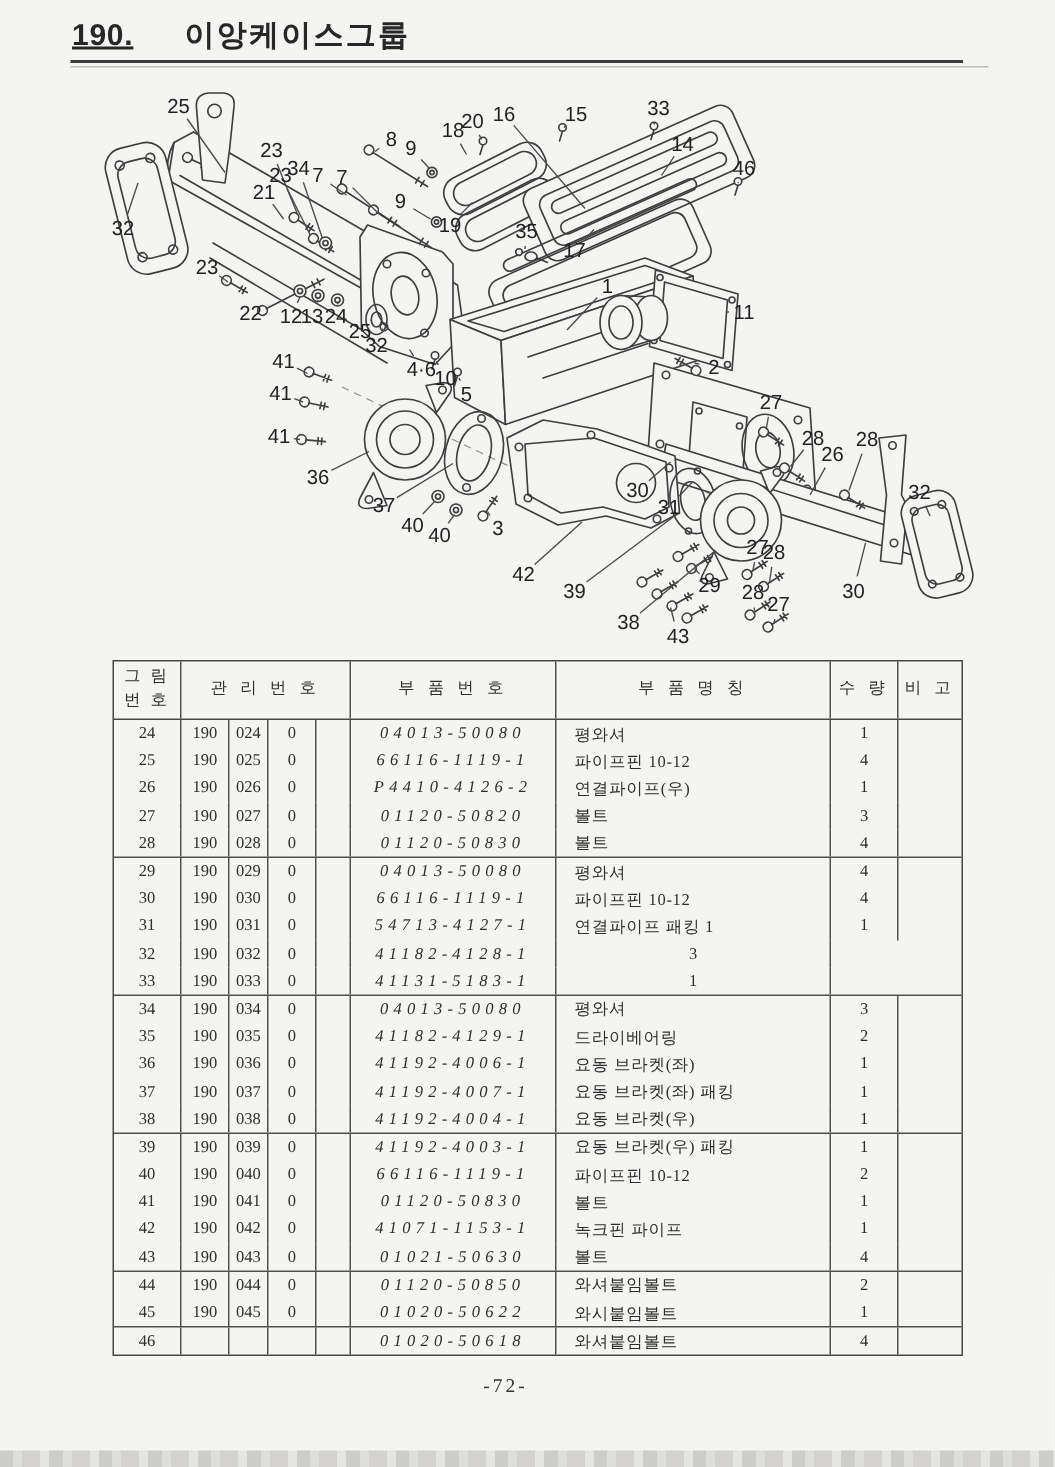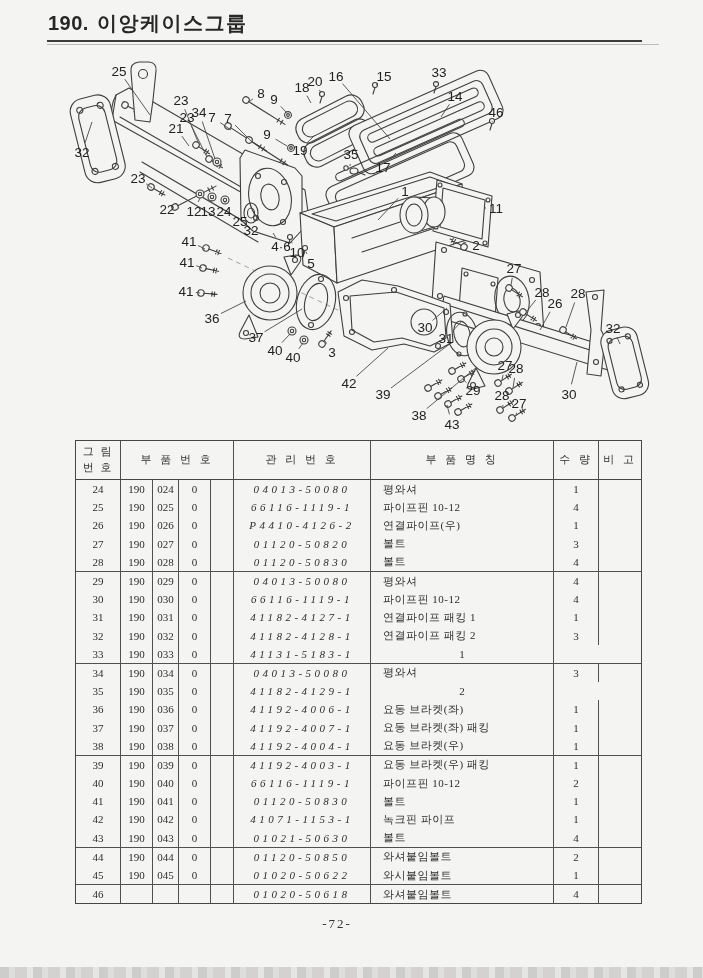--- a/index.html
+++ b/index.html
@@ -1,21 +1,21 @@
 <!DOCTYPE html>
 <html><head>
 <meta charset="utf-8">
 <style>
   html,body{margin:0;padding:0;background:#e8e8e6;}
   .page{position:relative;width:703px;height:978px;background:#f4f4f2;overflow:hidden;
         font-family:"Liberation Serif",serif;color:#2d2d2d;}
   
   .hdr{position:absolute;left:48px;top:10px;font-family:"Liberation Sans",sans-serif;
        font-weight:700;font-size:20px;color:#272727;letter-spacing:.5px;white-space:nowrap;}
-  .hdr .sec{margin-right:8px;}
+  .hdr .sec{margin-right:34px;text-decoration:underline;}
   .hdr .ttl{letter-spacing:1.5px;}
   .rule-dark{position:absolute;left:47px;top:40px;width:595px;height:2px;background:#3c3c3c;}
   .rule-light{position:absolute;left:47px;top:44px;width:612px;height:1px;background:#bcbcba;}
   
   #diagram{position:absolute;left:0;top:45px;width:703px;height:392px;}
   #diagram .part{fill:none;stroke:#3e3e3e;stroke-width:1.1;stroke-linejoin:round;stroke-linecap:round;}
   #diagram .solid{fill:#f4f4f2;}
   #diagram .axis{fill:none;stroke:#8d8d8b;stroke-width:.8;stroke-dasharray:5 4;}
   #diagram .leader{stroke:#4a4a4a;stroke-width:.9;}
   #diagram .callout{font:13.5px "Liberation Sans",sans-serif;fill:#222;text-anchor:middle;}
@@ -405,22 +405,22 @@
         <text x="519" y="407.5" class="callout">27</text>
         <line x1="571.4253562503633" y1="384.29857499854666" x2="577" y2="362" class="leader"></line>
         <text x="569" y="398.5" class="callout">30</text>
       </g>
   </svg>
 
   <div id="parts-table">
       <div class="thead">
         <div class="th th-fig">그 림
 번 호</div>
+        <div class="th th-mgmt">관 리 번 호</div>
         <div class="th th-part">부 품 번 호</div>
-        <div class="th th-mgmt">관 리 번 호</div>
         <div class="th th-name">부 품 명 칭</div>
         <div class="th th-qty">수 량</div>
         <div class="th th-remark">비 고</div>
       </div>
       <div class="tr">
         <div class="td td-fig">24</div>
         <div class="td td-m0">190</div>
         <div class="td td-m1">024</div>
         <div class="td td-m2">0</div>
         <div class="td td-m3"></div>
@@ -494,33 +494,32 @@
         <div class="td td-name">파이프핀 10-12</div>
         <div class="td td-qty">4</div>
         <div class="td td-remark"></div>
       </div>
       <div class="tr">
         <div class="td td-fig">31</div>
         <div class="td td-m0">190</div>
         <div class="td td-m1">031</div>
         <div class="td td-m2">0</div>
         <div class="td td-m3"></div>
-        <div class="td td-part">41182-4127-1</div>
+        <div class="td td-part">54713-4127-1</div>
         <div class="td td-name">연결파이프 패킹 1</div>
         <div class="td td-qty">1</div>
         <div class="td td-remark"></div>
       </div>
       <div class="tr">
         <div class="td td-fig">32</div>
         <div class="td td-m0">190</div>
         <div class="td td-m1">032</div>
         <div class="td td-m2">0</div>
         <div class="td td-m3"></div>
         <div class="td td-part">41182-4128-1</div>
-        <div class="td td-name">연결파이프 패킹 2</div>
         <div class="td td-qty">3</div>
         <div class="td td-remark"></div>
       </div>
       <div class="tr sep">
         <div class="td td-fig">33</div>
         <div class="td td-m0">190</div>
         <div class="td td-m1">033</div>
         <div class="td td-m2">0</div>
         <div class="td td-m3"></div>
         <div class="td td-part">41131-5183-1</div>
@@ -538,20 +537,21 @@
         <div class="td td-qty">3</div>
         <div class="td td-remark"></div>
       </div>
       <div class="tr">
         <div class="td td-fig">35</div>
         <div class="td td-m0">190</div>
         <div class="td td-m1">035</div>
         <div class="td td-m2">0</div>
         <div class="td td-m3"></div>
         <div class="td td-part">41182-4129-1</div>
+        <div class="td td-name">드라이베어링</div>
         <div class="td td-qty">2</div>
         <div class="td td-remark"></div>
       </div>
       <div class="tr">
         <div class="td td-fig">36</div>
         <div class="td td-m0">190</div>
         <div class="td td-m1">036</div>
         <div class="td td-m2">0</div>
         <div class="td td-m3"></div>
         <div class="td td-part">41192-4006-1</div>

